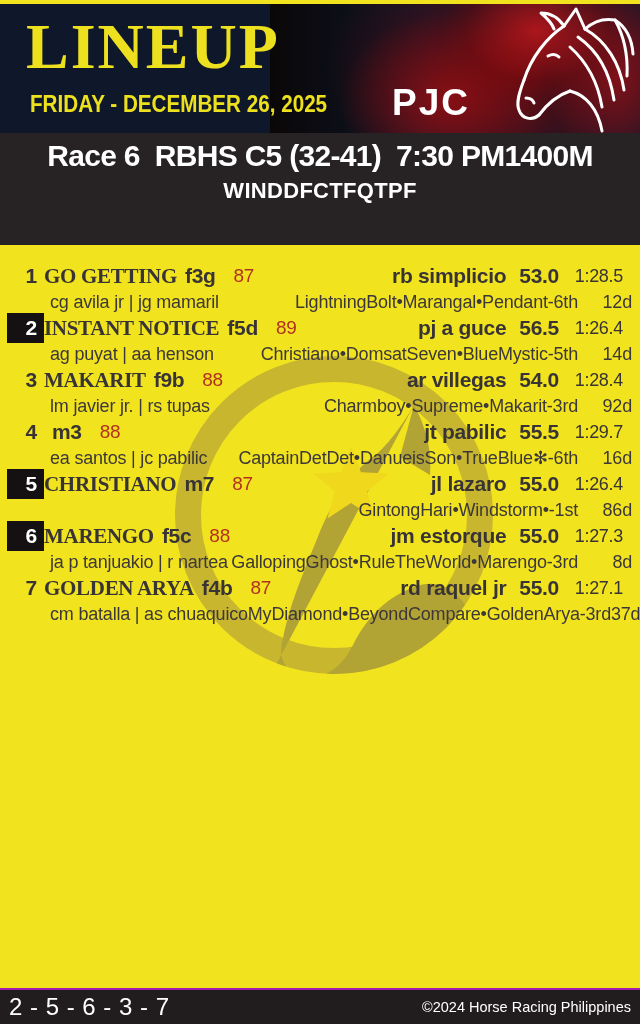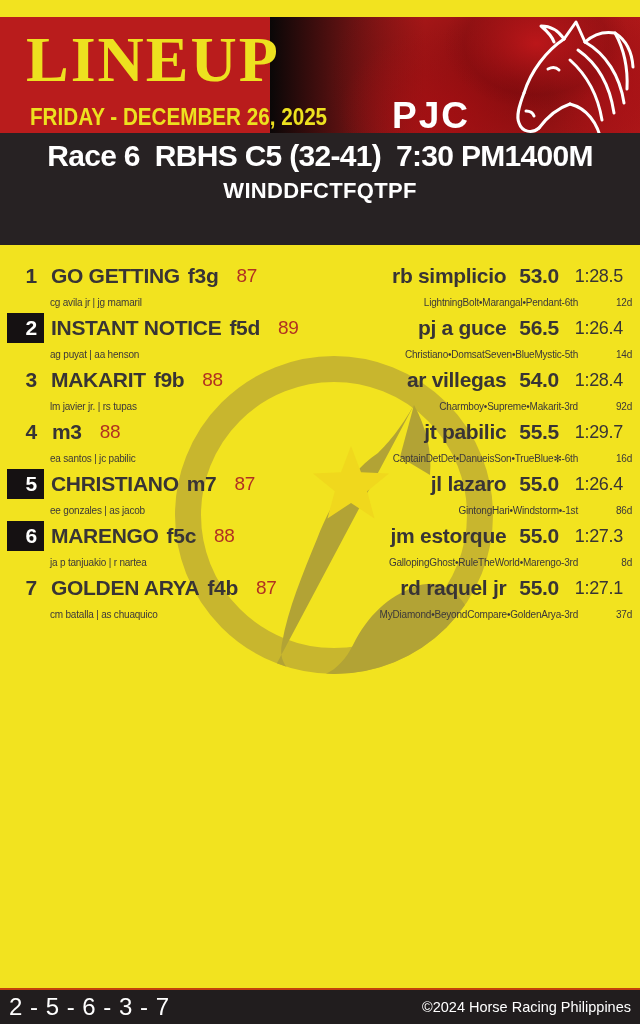--- a/index.html
+++ b/index.html
@@ -7,23 +7,23 @@
   body {
     position:relative;
     width:640px; height:1024px;
     background:#f2e31f;
     font-family:"Liberation Sans","DejaVu Sans",sans-serif;
     overflow:hidden;
   }
 
   
   .top-header {
-    position:absolute; top:17px; left:0;
+    position:absolute; top:4px; left:0;
     width:640px; height:133px;
-    background:#b91c1c;
+    background:#0f172a;
   }
   .smoke {
     position:absolute; top:0; right:0;
     width:370px; height:133px;
     background:
       radial-gradient(ellipse 120px 85px at 72% 20%, rgba(200,24,28,.78), rgba(120,10,14,.25) 60%, transparent 78%),
       radial-gradient(ellipse 150px 120px at 48% 72%, rgba(165,14,18,.72), transparent 72%),
       radial-gradient(ellipse 95px 130px at 94% 55%, rgba(175,16,22,.62), transparent 74%),
       radial-gradient(ellipse 230px 160px at 66% 48%, rgba(110,8,10,.85), transparent 82%),
       linear-gradient(to right, #0a0707 0%, rgba(10,7,7,0) 42%);
@@ -76,44 +76,44 @@
     height:30px;
     font-weight:700; font-size:21px; letter-spacing:-.3px;
     color:#383435;
   }
   .no-cell {
     width:37px; height:30px; margin-left:7px;
     display:flex; align-items:center; justify-content:flex-end;
     padding-right:7px;
   }
   .entry.hl .no-cell { background:#151112; color:#ffffff; }
-  .horse  { margin-left:7px; white-space:nowrap; }
+  .horse  { white-space:nowrap;font-family:Liberation Serif, serif; }
   .form   { margin-left:8px; }
   .rating { margin-left:18px; font-weight:400; font-size:19px; color:#b13122; }
   .spacer { flex:1; }
   .jockey { white-space:nowrap; }
   .weight { margin-left:13px; }
   .time   { margin-left:6px; font-weight:400; font-size:18px; letter-spacing:-.3px;
             width:58px; text-align:right; margin-right:17px; }
   .sub {
     height:22px;
-    font-size:10px; letter-spacing:-.2px; color:#3c3839;
+    font-size:18px; letter-spacing:-.2px; color:#3c3839;
   }
   .connections { margin-left:50px; white-space:nowrap; }
   .lastrace { white-space:nowrap; }
   .days { width:54px; text-align:right; margin-right:8px; }
 
   
   .footer {
     position:absolute; top:988px; left:0;
     width:640px; height:36px;
     background:#211d1e; color:#fff;
     display:flex; align-items:center; justify-content:space-between;
     padding:0 9px;
-    border-top:2px solid #c2410c;
+    border-top:2px solid #a21caf;
   }
   .selections { font-size:24px; letter-spacing:.5px; }
   .copyright  { font-size:14.5px; }
 </style>
 </head>
 <body>
 
 <div class="top-header">
   <div class="smoke"></div>
 
@@ -273,21 +273,20 @@
       </div>
       <span class="horse">CHRISTIANO</span>
       <span class="form">m7</span>
       <span class="rating">87</span>
       <span class="spacer"></span>
       <span class="jockey">jl lazaro</span>
       <span class="weight">55.0</span>
       <span class="time">1:26.4</span>
     </div>
     <div class="line sub">
-      <span class="connections">ee gonzales | as jacob</span>
       <span class="spacer"></span>
       <span class="lastrace">GintongHari•Windstorm•-1st</span>
       <span class="days">86d</span>
     </div>
   </div>
 
   <div class="entry hl">
     <div class="line main">
       <div class="no-cell">
         <span>6</span>

